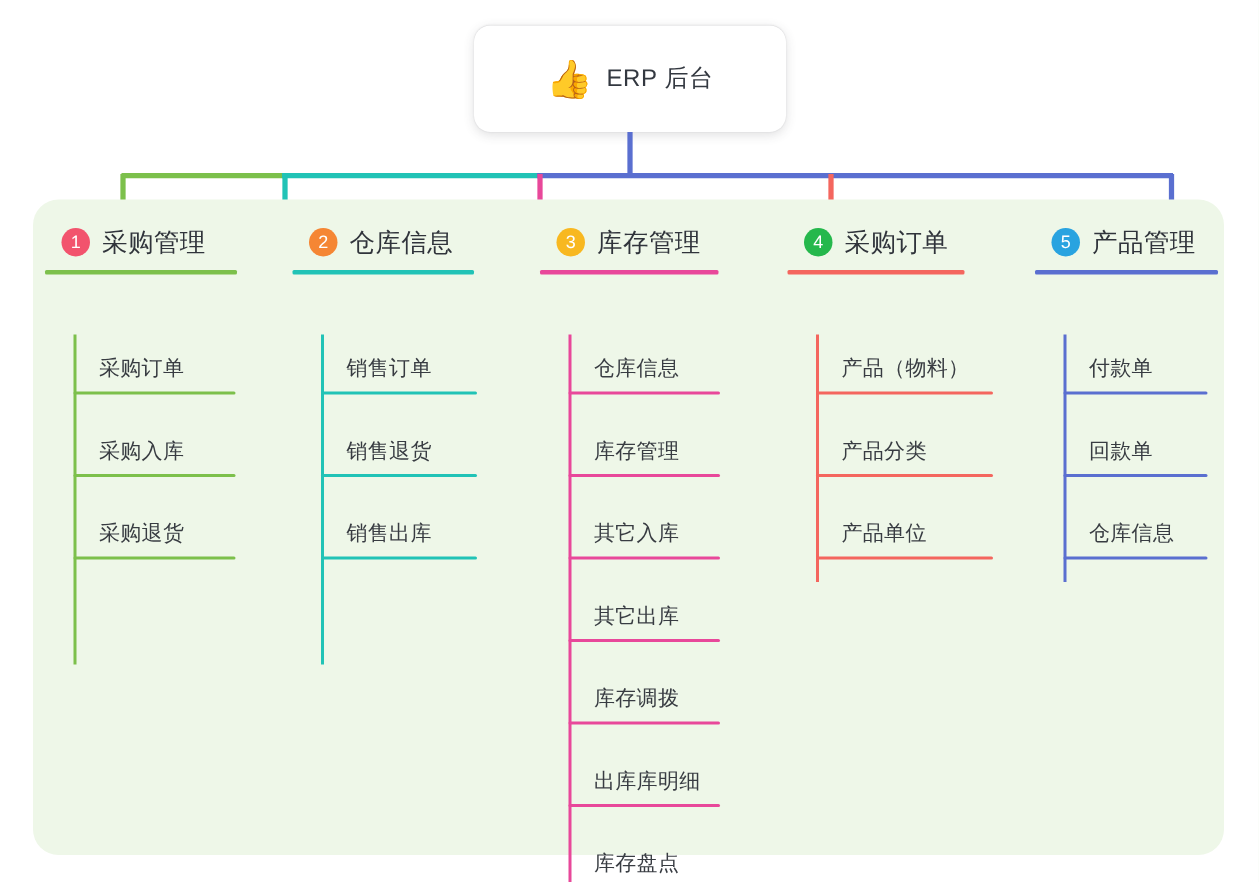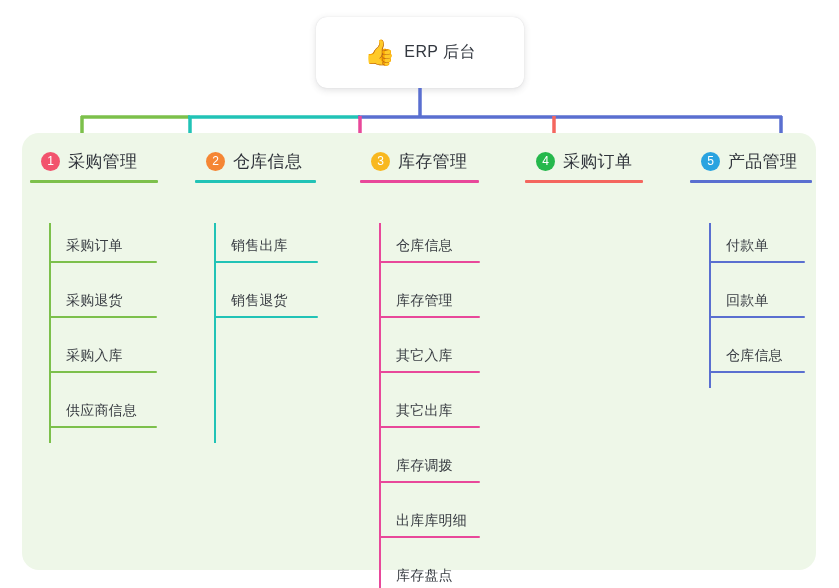--- a/index.html
+++ b/index.html
@@ -166,50 +166,50 @@
     <span class="col-title">采购管理</span>
   </div>
   <div class="col-underline" style="width: 128px; background: rgb(124, 192, 75);"></div>
   <div class="col-body">
       <div class="spine" style="background: rgb(124, 192, 75); height: 220px;"></div>
       <div class="leaf">
         <span class="leaf-label">采购订单</span>
         <div class="leaf-underline" style="background: rgb(124, 192, 75); width: 108px;"></div>
       </div>
       <div class="leaf">
+        <span class="leaf-label">采购入库</span>
+        <div class="leaf-underline" style="background: rgb(124, 192, 75); width: 108px;"></div>
+      </div>
+      <div class="leaf">
         <span class="leaf-label">采购退货</span>
         <div class="leaf-underline" style="background: rgb(124, 192, 75); width: 108px;"></div>
       </div>
-      <div class="leaf">
-        <span class="leaf-label">采购入库</span>
-        <div class="leaf-underline" style="background: rgb(124, 192, 75); width: 108px;"></div>
-      </div>
-      <div class="leaf">
-        <span class="leaf-label">供应商信息</span>
-        <div class="leaf-underline" style="background: rgb(124, 192, 75); width: 108px;"></div>
-      </div>
     </div>
 </div>
 
 <div class="column" style="left:195px;width:150px;">
   <div class="col-header">
     <span class="badge" style="background: rgb(245, 134, 52);">2</span>
     <span class="col-title">仓库信息</span>
   </div>
   <div class="col-underline" style="width: 121px; background: rgb(33, 195, 182);"></div>
   <div class="col-body">
       <div class="spine" style="background: rgb(33, 195, 182); height: 220px;"></div>
       <div class="leaf">
+        <span class="leaf-label">销售订单</span>
+        <div class="leaf-underline" style="background: rgb(33, 195, 182); width: 104px;"></div>
+      </div>
+      <div class="leaf">
+        <span class="leaf-label">销售退货</span>
+        <div class="leaf-underline" style="background: rgb(33, 195, 182); width: 104px;"></div>
+      </div>
+      <div class="leaf">
         <span class="leaf-label">销售出库</span>
         <div class="leaf-underline" style="background: rgb(33, 195, 182); width: 104px;"></div>
       </div>
-      <div class="leaf">
-        <span class="leaf-label">销售退货</span>
-        <div class="leaf-underline" style="background: rgb(33, 195, 182); width: 104px;"></div>
-      </div>
     </div>
 </div>
 
 <div class="column" style="left:360px;width:155px;">
   <div class="col-header">
     <span class="badge" style="background: rgb(248, 184, 32);">3</span>
     <span class="col-title">库存管理</span>
   </div>
   <div class="col-underline" style="width: 119px; background: rgb(232, 72, 154);"></div>
   <div class="col-body">
@@ -244,20 +244,35 @@
       </div>
     </div>
 </div>
 
 <div class="column" style="left:525px;width:165px;">
   <div class="col-header">
     <span class="badge" style="background: rgb(37, 184, 76);">4</span>
     <span class="col-title">采购订单</span>
   </div>
   <div class="col-underline" style="width: 118px; background: rgb(244, 102, 94);"></div>
+  <div class="col-body">
+      <div class="spine" style="background: rgb(244, 102, 94); height: 165px;"></div>
+      <div class="leaf">
+        <span class="leaf-label">产品（物料）</span>
+        <div class="leaf-underline" style="background: rgb(244, 102, 94); width: 118px;"></div>
+      </div>
+      <div class="leaf">
+        <span class="leaf-label">产品分类</span>
+        <div class="leaf-underline" style="background: rgb(244, 102, 94); width: 118px;"></div>
+      </div>
+      <div class="leaf">
+        <span class="leaf-label">产品单位</span>
+        <div class="leaf-underline" style="background: rgb(244, 102, 94); width: 118px;"></div>
+      </div>
+    </div>
 </div>
 
 <div class="column" style="left:690px;width:130px;">
   <div class="col-header">
     <span class="badge" style="background: rgb(41, 163, 224);">5</span>
     <span class="col-title">产品管理</span>
   </div>
   <div class="col-underline" style="width: 122px; background: rgb(90, 111, 208);"></div>
   <div class="col-body">
       <div class="spine" style="background: rgb(90, 111, 208); height: 165px;"></div>

